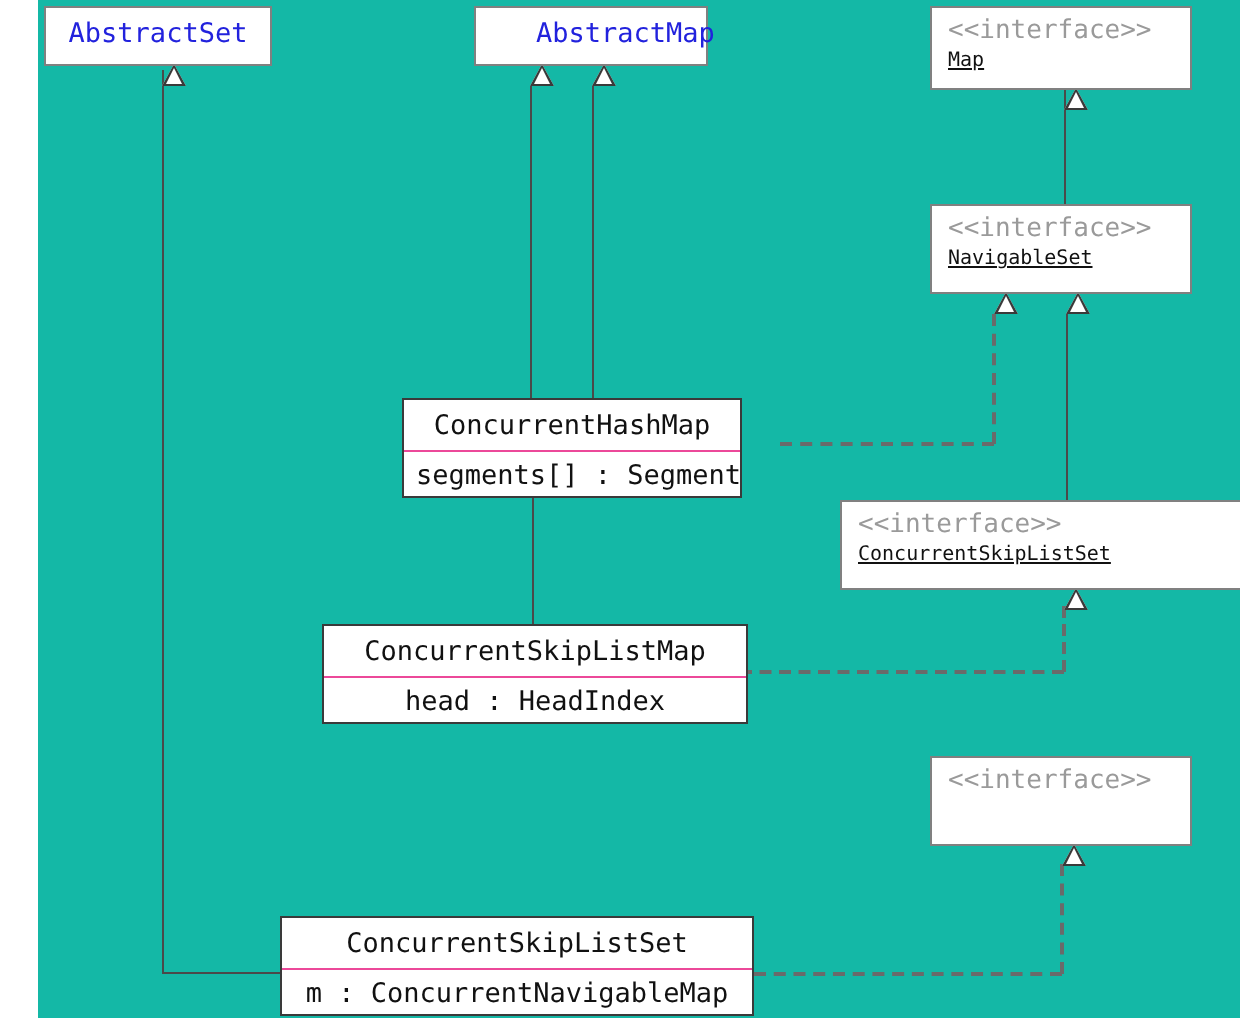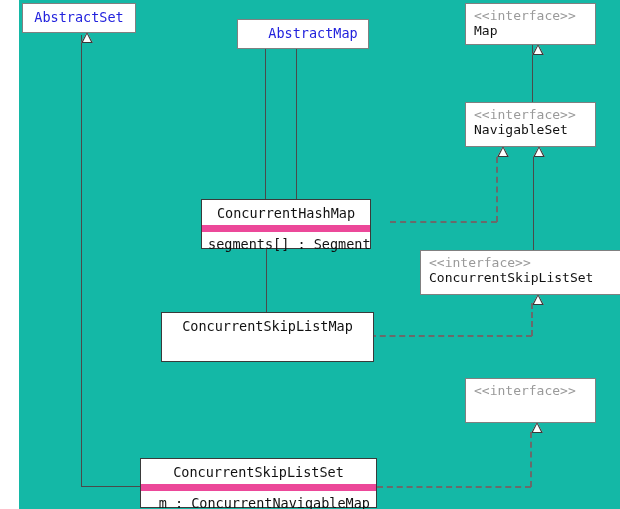--- a/index.html
+++ b/index.html
@@ -43,31 +43,32 @@
   }
   .umlbox .stereotype {
     display: block;
     font-size: 13px;
     line-height: 15px;
     color: #9a9a9a;
     white-space: nowrap;
   }
   .umlbox .clsname {
     display: block;
-    font-size: 13px;
+    font-size: 10px;
     line-height: 16px;
     color: #111111;
     white-space: nowrap;
+    text-decoration: underline;
   }
   .umlbox .compartment {
-    border-top: 7px solid #ec4899;
+    border-top: 1px solid #ec4899;
     font-size: 13.5px;
     line-height: 16px;
     padding: 4px 6px 4px 6px;
-    text-align: right;
+    text-align: center;
     white-space: nowrap;
     color: #111111;
   }
   .umlbox.iface {
     padding: 4px 8px 4px 8px;
   }
   .umlbox.iface .stereotype,
   .umlbox.iface .clsname { text-align: left; }
 
   
@@ -172,21 +173,21 @@
       <span class="inner"></span>
     </div>
   <div class="arrow-up" style="left:512px; top:422px;">
       <span class="inner"></span>
     </div>
 
   <div class="umlbox abstract" style="left:3px; top:3px; width:114px; height:30px;">
     <div class="title">AbstractSet</div>
   </div>
 
-  <div class="umlbox abstract" style="left:218px; top:19px; width:132px; height:30px;padding-left:20px;">
+  <div class="umlbox abstract" style="left:218px; top:3px; width:117px; height:30px;padding-left:20px;">
     <div class="title">AbstractMap</div>
   </div>
 
   <div class="umlbox iface" style="left:446px; top:3px; width:131px; height:42px;">
     <span class="stereotype">&lt;&lt;interface&gt;&gt;</span>
     <span class="clsname">Map</span>
   </div>
 
   <div class="umlbox iface" style="left:446px; top:102px; width:131px; height:45px;">
     <span class="stereotype">&lt;&lt;interface&gt;&gt;</span>
@@ -198,20 +199,21 @@
     <div class="compartment">segments[] : Segment</div>
   </div>
 
   <div class="umlbox iface" style="left:401px; top:250px; width:217px; height:45px;">
     <span class="stereotype">&lt;&lt;interface&gt;&gt;</span>
     <span class="clsname">ConcurrentSkipListSet</span>
   </div>
 
   <div class="umlbox solid" style="left:142px; top:312px; width:213px; height:50px;">
     <div class="title">ConcurrentSkipListMap</div>
+    <div class="compartment">head : HeadIndex</div>
   </div>
 
   <div class="umlbox iface" style="left:446px; top:378px; width:131px; height:45px;">
     <span class="stereotype">&lt;&lt;interface&gt;&gt;</span>
   </div>
 
   <div class="umlbox solid" style="left:121px; top:458px; width:237px; height:50px;">
     <div class="title">ConcurrentSkipListSet</div>
     <div class="compartment">m : ConcurrentNavigableMap</div>
   </div>

